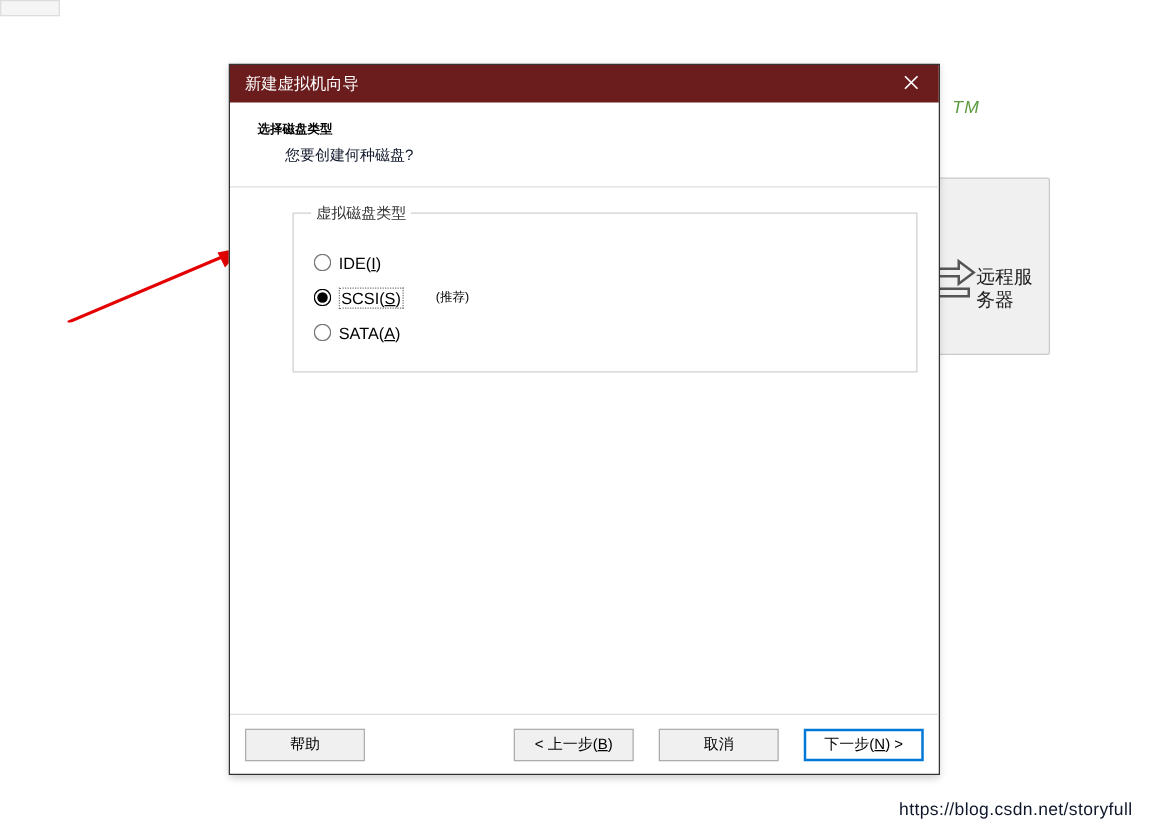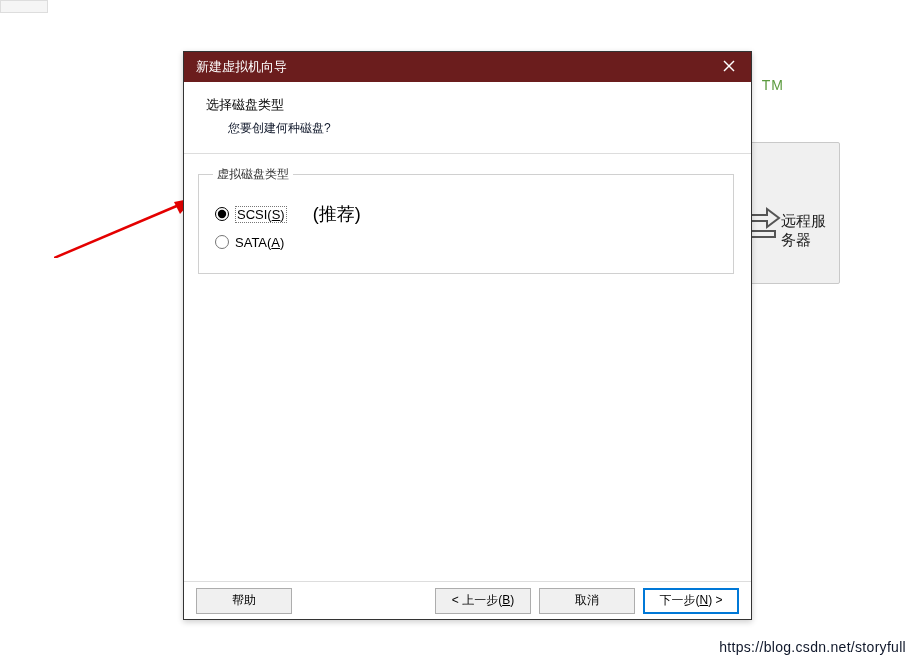--- a/index.html
+++ b/index.html
@@ -20,20 +20,21 @@
       background: #f5f5f5;
     }
     .tm-mark {
       position: absolute;
       top: 77px;
       right: 136px;
       color: #5b9a3e;
       font-size: 14px;
       font-weight: normal;
       letter-spacing: 1px;
+      font-style: italic;
     }
     .remote-card {
       position: absolute;
       top: 142px;
       right: 80px;
       width: 108px;
       height: 142px;
       background: #f0f0f0;
       border: 1px solid #c9c9c9;
       border-radius: 2px;
@@ -86,33 +87,34 @@
       align-items: center;
       justify-content: center;
       cursor: pointer;
     }
     .titlebar .close-btn svg { width: 12px; height: 12px; }
     .header-area {
       padding: 14px 22px 16px 22px;
       border-bottom: 1px solid #ddd;
     }
     .header-area .heading {
-      font-size: 13px;
-      font-weight: normal;
+      font-size: 10px;
+      font-weight: bold;
       color: #000;
     }
     .header-area .subheading {
       margin-top: 6px;
       margin-left: 22px;
       font-size: 12px;
       color: #0f172a;
     }
     .content-area {
       flex: 1;
       padding: 12px 17px 0 14px;
+      margin-left: 36px;
     }
     fieldset.group {
       border: 1px solid #d0d0d0;
       padding: 14px 10px 14px 10px;
       position: relative;
     }
     fieldset.group legend {
       font-size: 12px;
       color: #333;
       padding: 0 4px;
@@ -134,31 +136,31 @@
       font-size: 13px;
       color: #000;
       cursor: pointer;
     }
     .radio-row label.selected {
       border: 1px dotted #777;
       padding: 0 1px;
     }
     .radio-row .hint {
       margin-left: 26px;
-      font-size: 18px;
+      font-size: 10px;
       color: #000;
     }
     .u { text-decoration: underline; }
     .button-bar {
-      height: 38px;
+      height: 48px;
       border-top: 1px solid #ddd;
       display: flex;
       align-items: center;
       padding: 0 12px;
-      gap: 8px;
+      gap: 20px;
     }
     .button-bar .spacer { flex: 1; }
     .btn {
       height: 26px;
       min-width: 96px;
       background: #f0f0f0;
       border: 1px solid #adadad;
       font-size: 12px;
       color: #000;
       cursor: pointer;
@@ -216,20 +218,24 @@
 
   <div class="header-area">
     <div class="heading">选择磁盘类型</div>
     <div class="subheading">您要创建何种磁盘?</div>
   </div>
 
   <div class="content-area">
     <fieldset class="group">
       <legend>虚拟磁盘类型</legend>
 
+      <div class="radio-row">
+        <input type="radio" name="disktype" id="r-ide" style="">
+        <label for="r-ide"><span>IDE(</span><span class="u">I</span><span>)</span></label>
+      </div>
 
       <div class="radio-row">
         <input type="radio" name="disktype" id="r-scsi" checked="" style="">
         <label for="r-scsi" class="selected"><span>SCSI(</span><span class="u">S</span><span>)</span></label>
         <span class="hint">(推荐)</span>
       </div>
 
       <div class="radio-row">
         <input type="radio" name="disktype" id="r-sata" style="">
         <label for="r-sata"><span>SATA(</span><span class="u">A</span><span>)</span></label>

